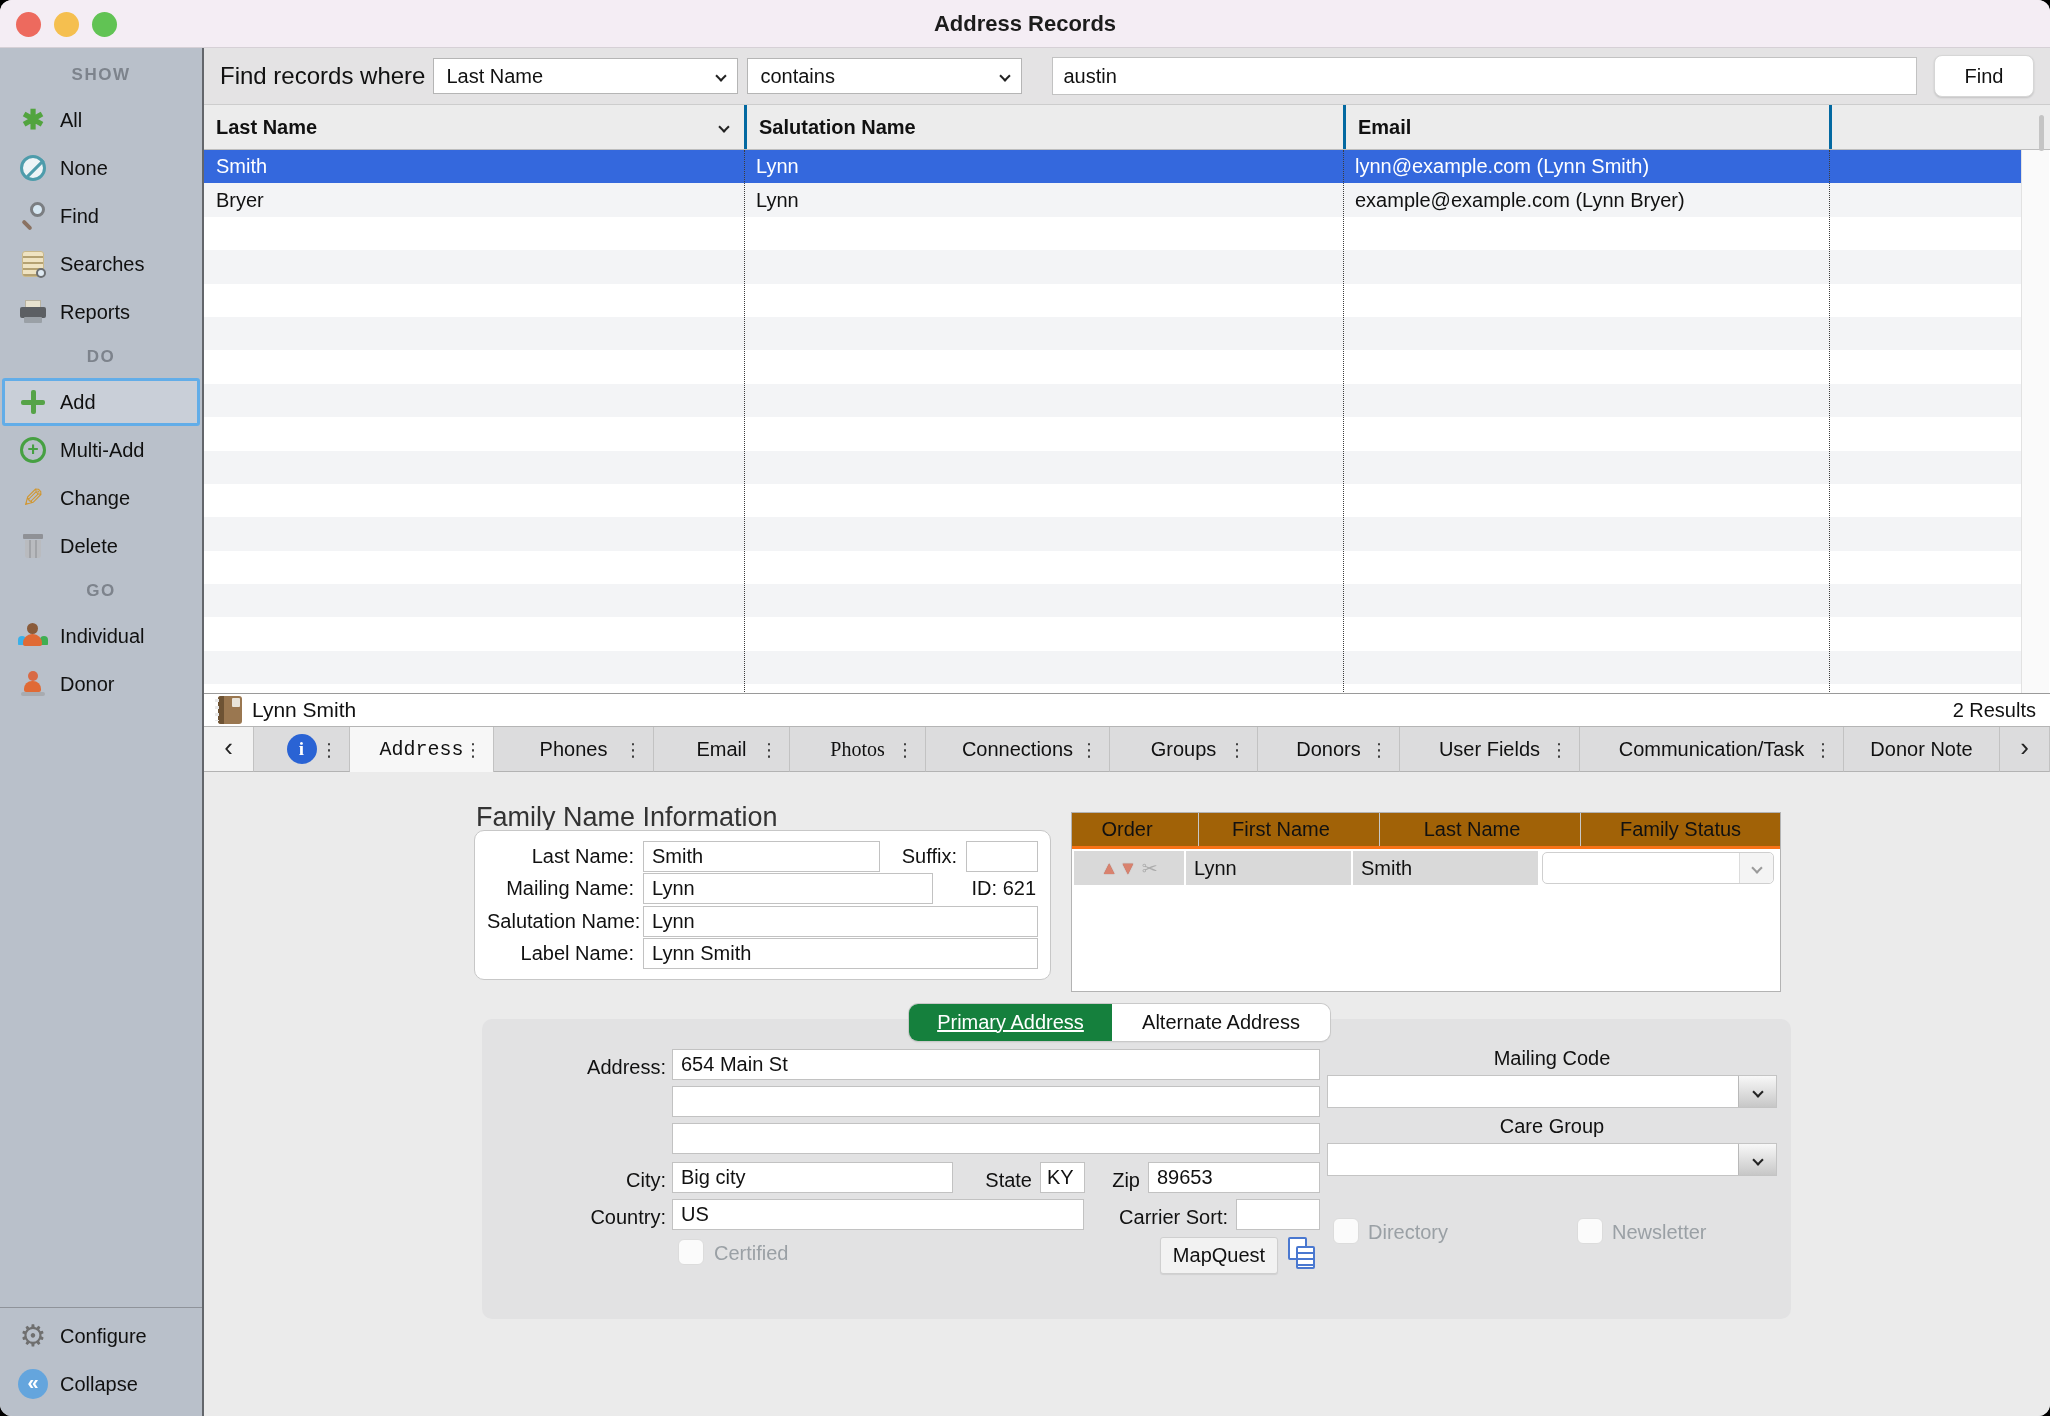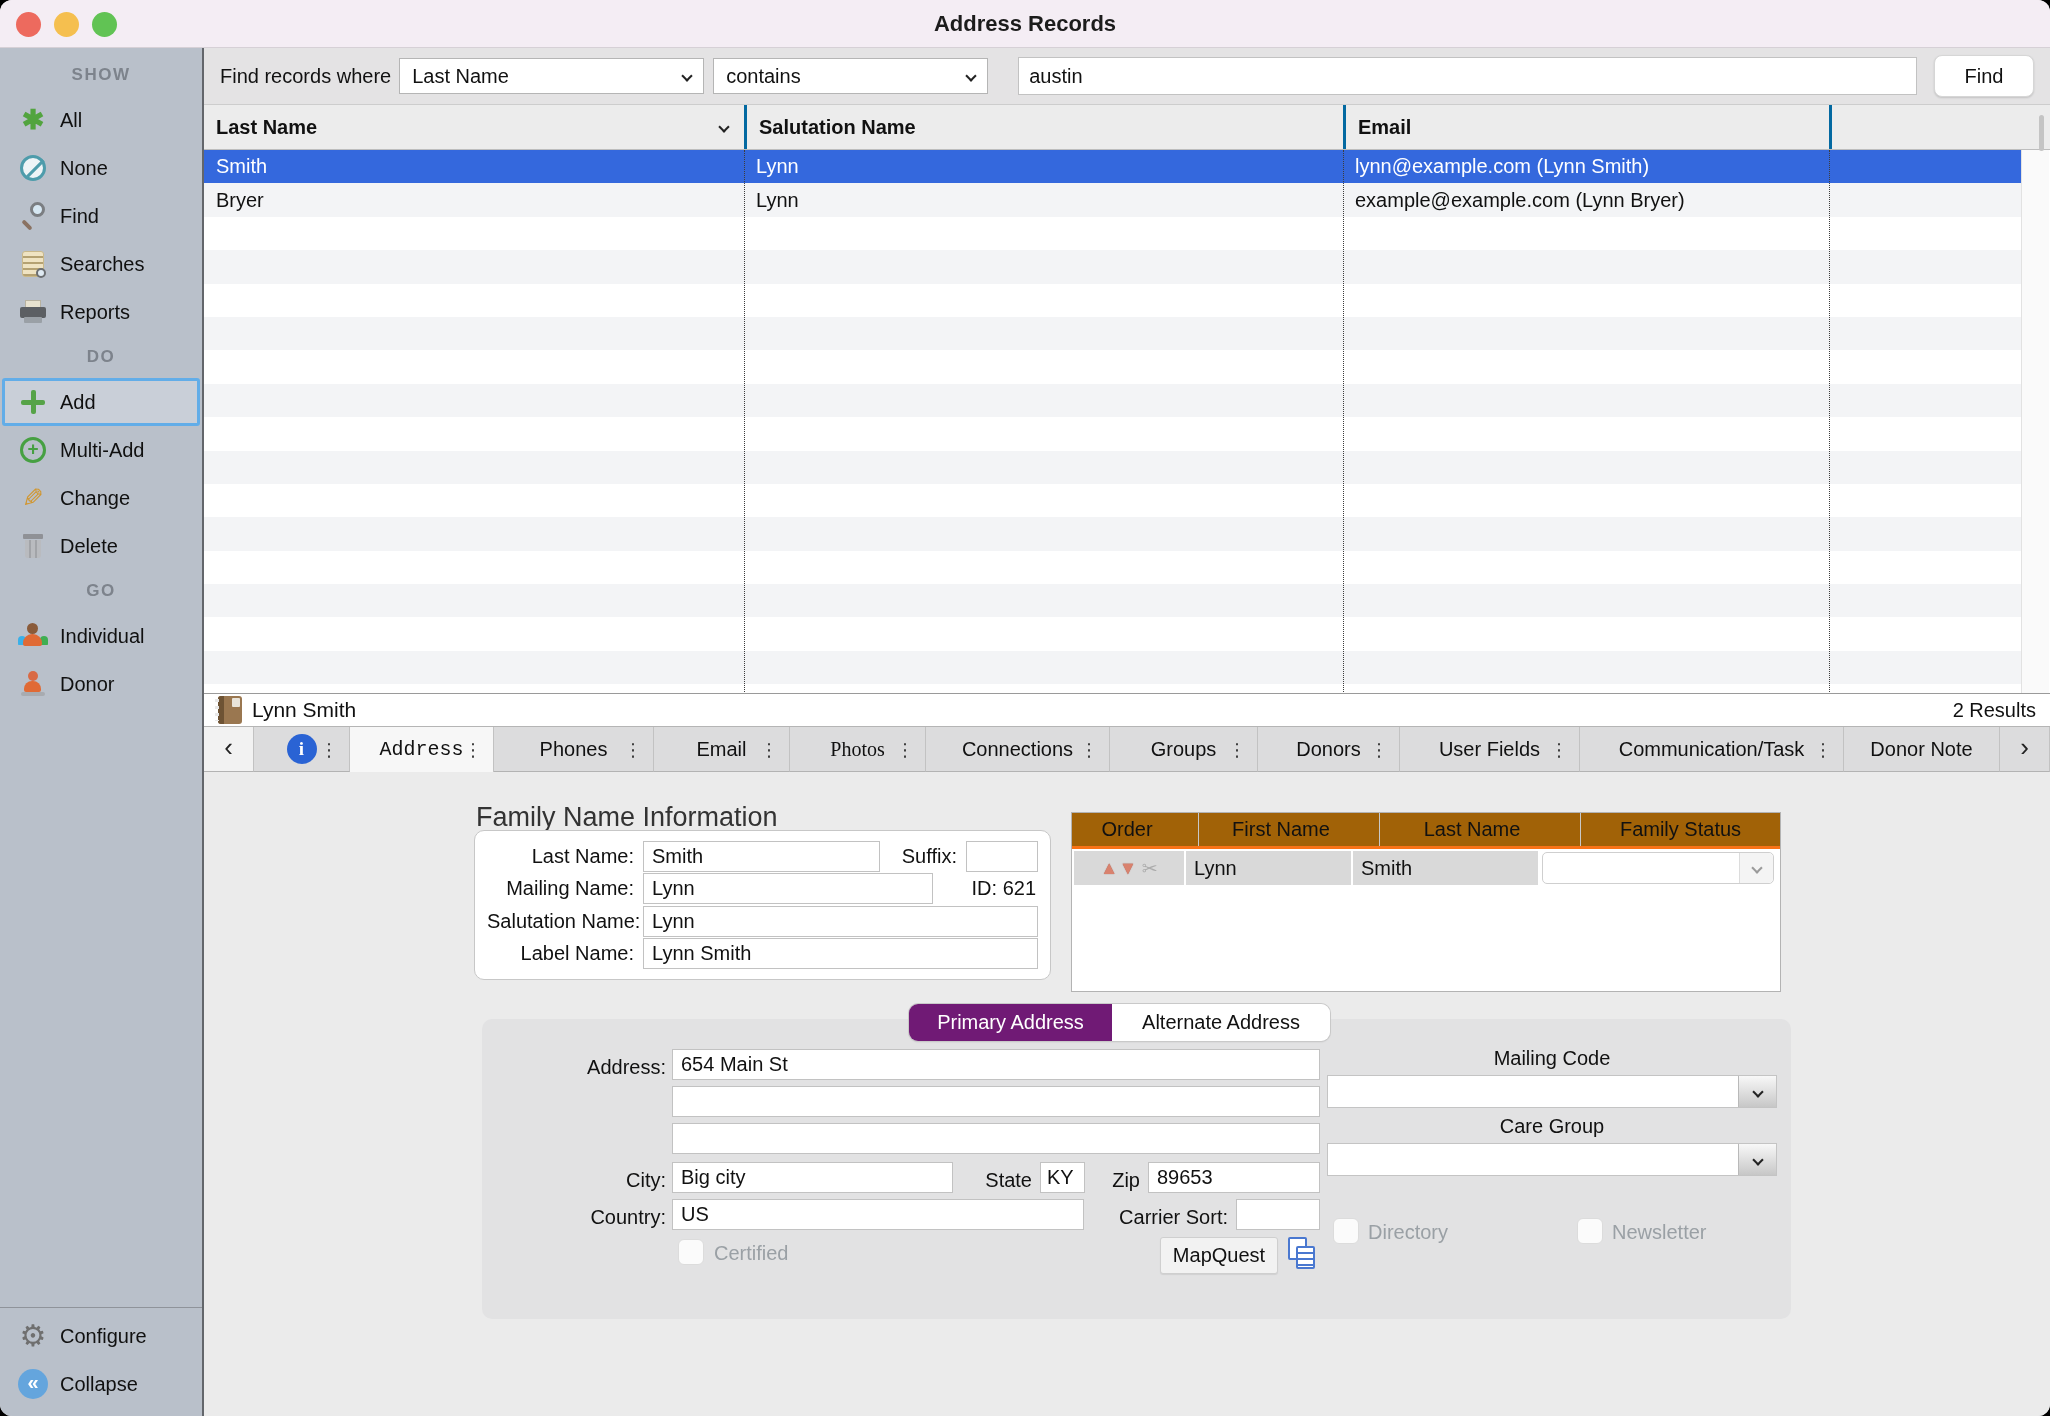--- a/index.html
+++ b/index.html
@@ -70,21 +70,21 @@
   .ic-gear { color:#6f6f6f; font-size:30px; }
   .ic-collapse { width:30px; height:30px; background:#64a5dd; border-radius:50%; color:#fff; font-size:20px; font-weight:bold;
                  display:flex; align-items:center; justify-content:center; padding-bottom:3px; }
 
   
   .content { flex:1; display:flex; flex-direction:column; min-width:0; }
 
   
   .findbar { height:57px; background:#e4e3e4; border-bottom:1px solid #cdcdcd;
              display:flex; align-items:center; padding:0 16px; }
-  .findlabel { font-size:20px; color:#111; margin-right:8px; white-space:nowrap; }
+  .findlabel { font-size:24px; color:#111; margin-right:8px; white-space:nowrap; }
   .fselect { height:36px; background:#fff; border:1px solid #b5b5b5; display:flex; align-items:center;
              padding:0 12px; font-size:20px; color:#111; position:relative; }
   .fselect .chev { position:absolute; right:12px; }
   .sel-field { width:305px; margin-right:9px; }
   .sel-op { width:275px; margin-right:30px; }
   .chev { width:10px; height:10px; border-left:2.5px solid #222; border-bottom:2.5px solid #222;
           transform:rotate(-45deg); display:inline-block; }
   .chev.sm { width:8px; height:8px; border-width:2px; }
   .findinput { flex:1; height:38px; border:1px solid #c2c2c2; background:#fff; font-size:20px;
                padding:0 10px; font-family:inherit; color:#111; outline:none; }
@@ -154,21 +154,21 @@
   .arrowup, .arrowdn { color:#d9826e; font-size:18px; text-shadow:0 0 1px #9c4f3e; }
   .scissors { color:#ababab; font-size:19px; margin-left:4px; }
   .mcombo { position:relative; background:#fff; border:1px solid #cfcfcf; border-radius:5px; margin:1px 4px 1px 2px; }
   .mcombo .cbtn { position:absolute; right:0; top:0; bottom:0; width:34px; background:#f4f4f4; border-left:1px solid #dcdcdc;
                   border-radius:0 5px 5px 0; display:flex; align-items:center; justify-content:center; }
   .mcombo .chev { border-color:#9a9a9a; }
 
   .segctrl { position:absolute; left:705px; top:232px; height:37px; display:flex; border-radius:9px;
              overflow:hidden; box-shadow:0 0 0 1px #c9c9c9, 0 1px 2px rgba(0,0,0,.12); z-index:2; }
   .seg { display:flex; align-items:center; justify-content:center; font-size:20px; }
-  .seg.on { width:203px; background:#701a75; color:#fff; }
+  .seg.on { width:203px; background:#15803d; color:#fff;text-decoration:underline; }
   .seg.off { width:218px; background:#fff; color:#111; }
 
   .addrpanel { position:absolute; left:278px; top:247px; width:1309px; height:300px; background:#e2e2e3; border-radius:10px; }
   .addrpanel .abs { position:absolute; }
   .rlabel { text-align:right; }
   .cb { width:26px; height:26px; background:#fbfbfb; border:1px solid #dcdcdc; border-radius:6px; }
   .cblabel { font-size:20px; color:#9aa0a5; }
   .mqbtn { width:118px; height:37px; background:#f2f2f2; border:1px solid #cfcfcf; border-radius:3px;
            font-size:20px; color:#111; font-family:inherit; box-shadow:0 1px 1px rgba(0,0,0,.08); }
   .copyic { position:relative; width:30px; height:34px; }

